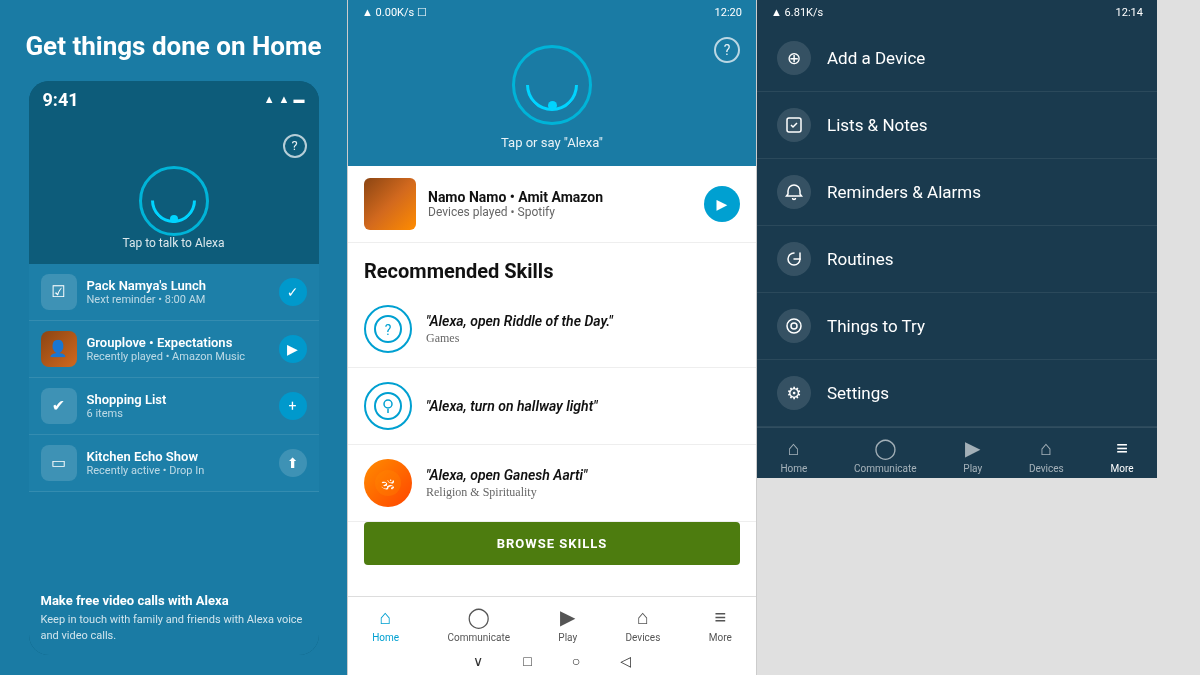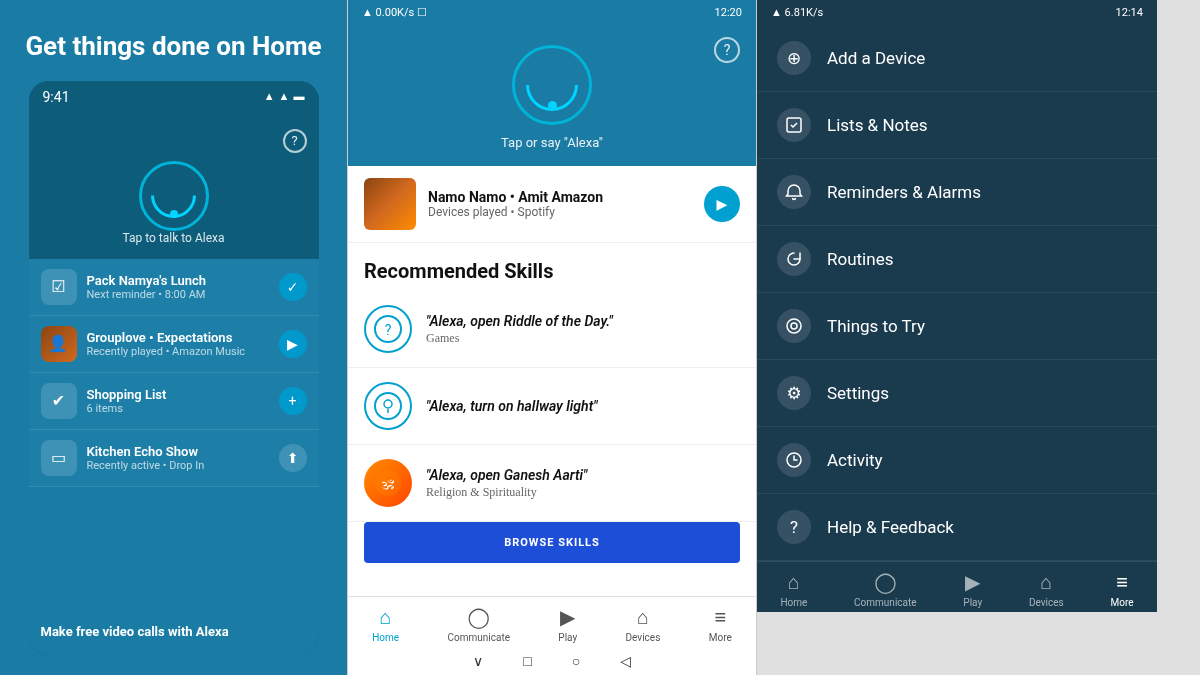--- a/index.html
+++ b/index.html
@@ -42,22 +42,22 @@
     }
     .phone-status-bar {
       display: flex;
       justify-content: space-between;
       align-items: center;
       padding: 8px 14px 4px;
       background: #0d5c7a;
     }
     .status-time {
       color: white;
-      font-size: 14px;
-      font-weight: 400;
+      font-size: 18px;
+      font-weight: 700;
     }
     .status-icons {
       display: flex;
       gap: 4px;
       align-items: center;
       color: white;
       font-size: 11px;
     }
     .phone-help-btn {
       position: absolute;
@@ -331,25 +331,25 @@
       font-style: italic;
     }
     .skill-category {
       font-size: 12px;
       color: #666;
       margin-top: 2px;
       font-family: Liberation Serif, serif;
     }
     .browse-btn {
       margin: 0 16px 8px;
-      background: #1d4ed8;
+      background: #4d7c0f;
       color: white;
       text-align: center;
       padding: 14px;
-      font-size: 11px;
+      font-size: 13px;
       font-weight: 700;
       letter-spacing: 1px;
       border-radius: 4px;
     }
     .p2-bottom-nav {
       display: flex;
       justify-content: space-around;
       align-items: center;
       padding: 8px 0 4px;
       background: white;
@@ -371,21 +371,21 @@
       justify-content: center;
       gap: 40px;
       padding: 6px;
       background: white;
     }
     .android-btn { font-size: 14px; color: #333; }
 
     
     .panel3 {
       width: 400px;
-      height: 612px;
+      height: 478px;
       background: #1a3a4e;
       display: flex;
       flex-direction: column;
     }
     .p3-status-bar {
       display: flex;
       justify-content: space-between;
       align-items: center;
       padding: 6px 14px;
       background: #1a3a4e;
@@ -504,20 +504,21 @@
         <div class="card-text">
           <div class="card-title">Kitchen Echo Show</div>
           <div class="card-subtitle">Recently active • Drop In</div>
         </div>
         <div class="card-action">⬆</div>
       </div>
     </div>
 
     <div class="bottom-promo">
       <div class="promo-title">Make free video calls with Alexa</div>
+      <div class="promo-desc">Keep in touch with family and friends with Alexa voice and video calls.</div>
     </div>
   </div>
 </div>
 
 <div class="panel2">
 
   <div class="p2-status-bar">
     <span>▲ 0.00K/s ☐</span>
     <span>12:20</span>
   </div>

